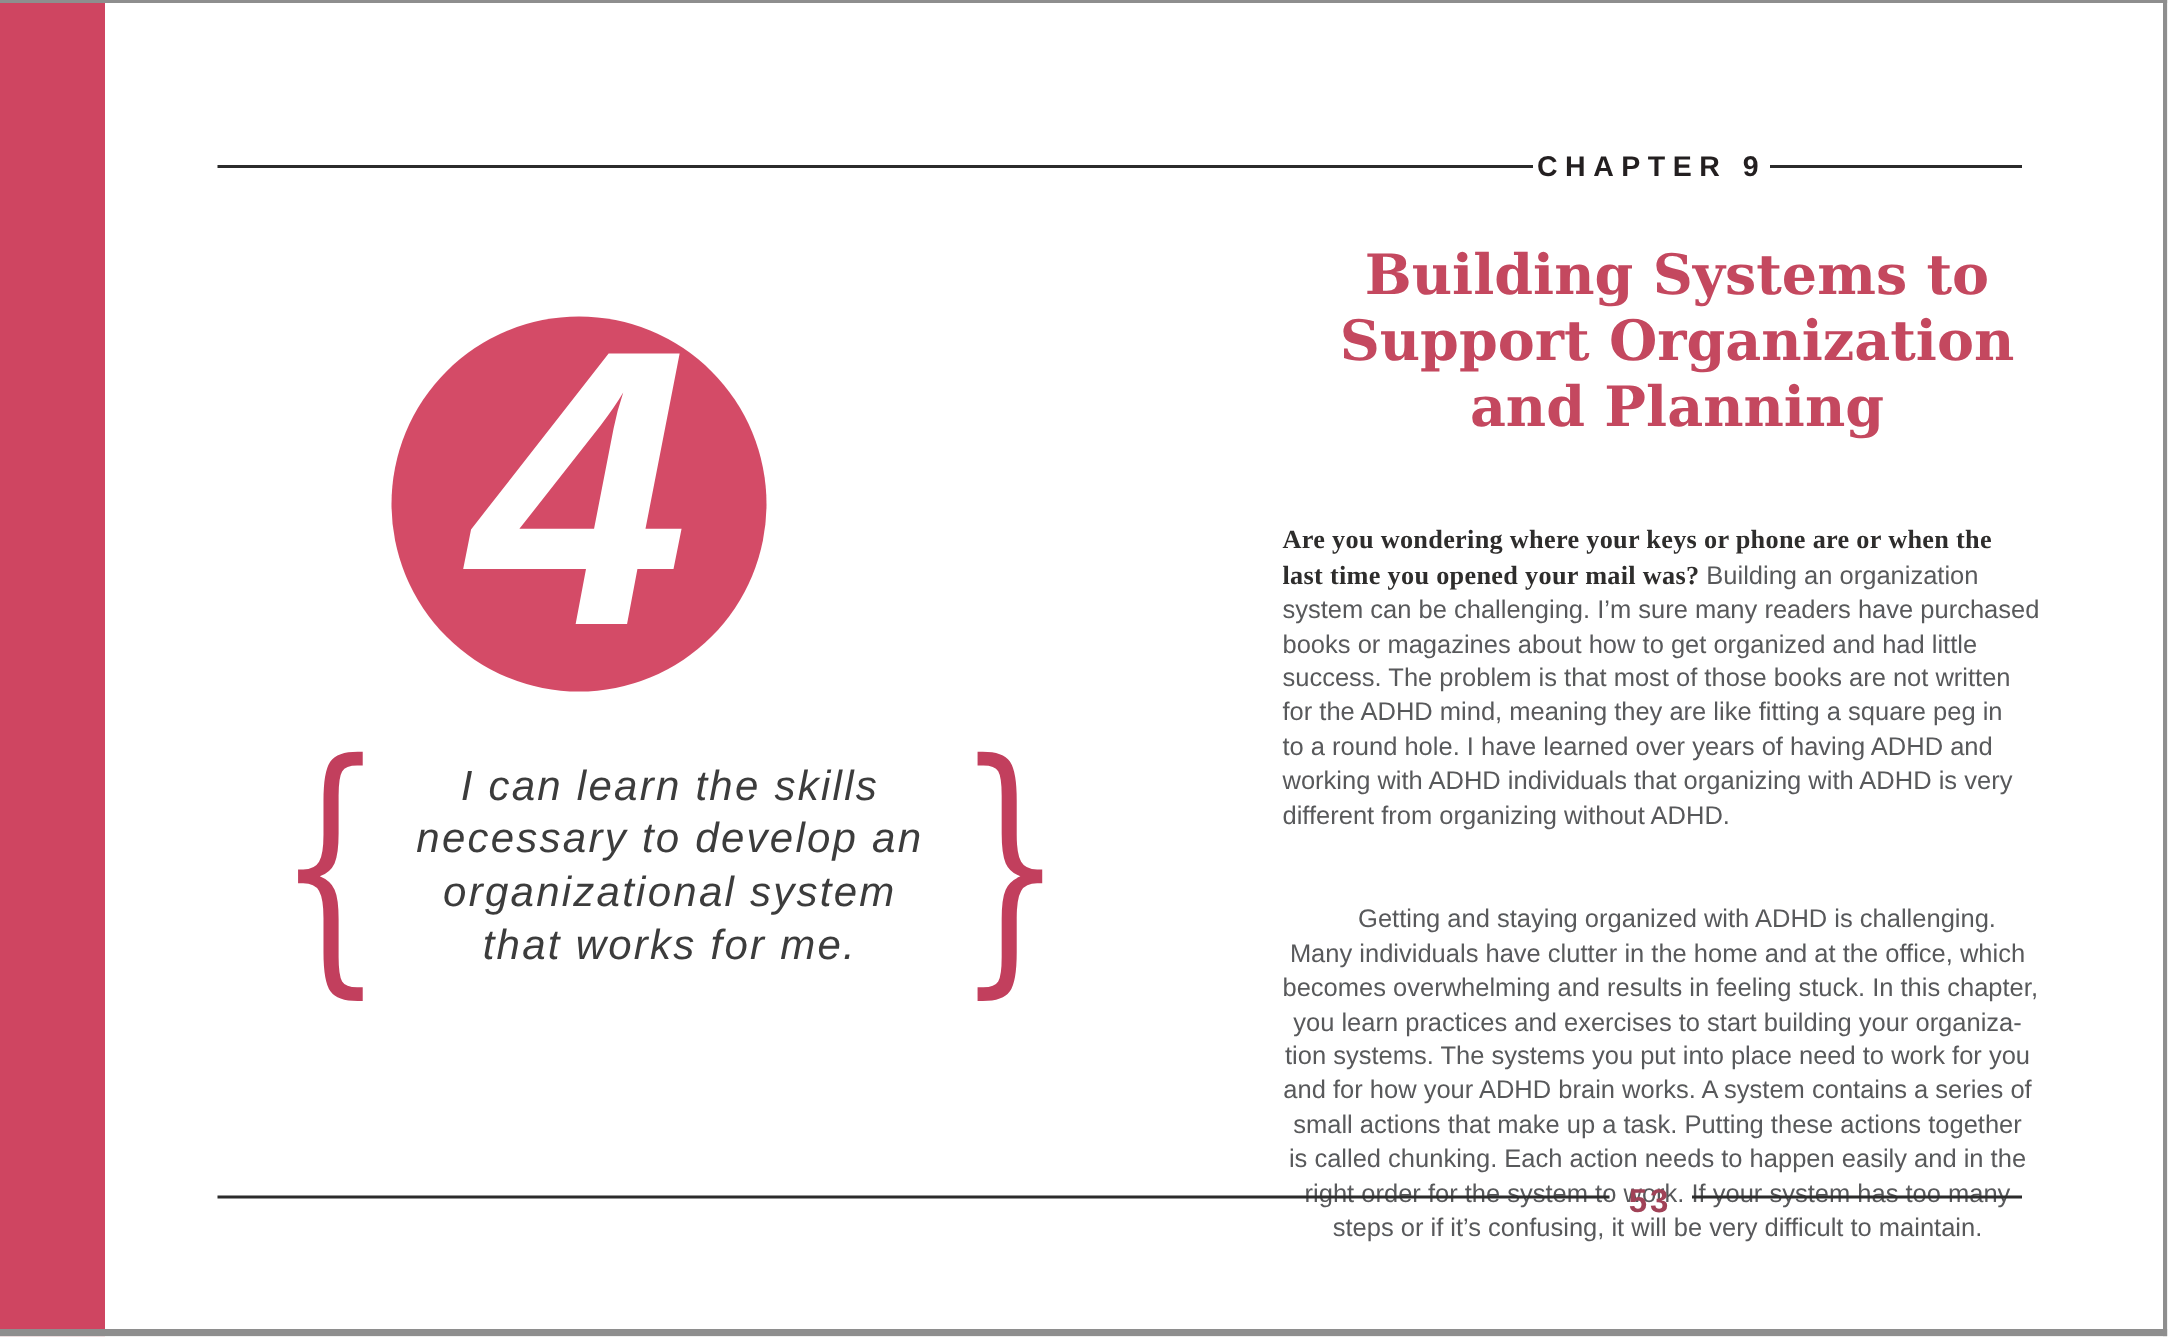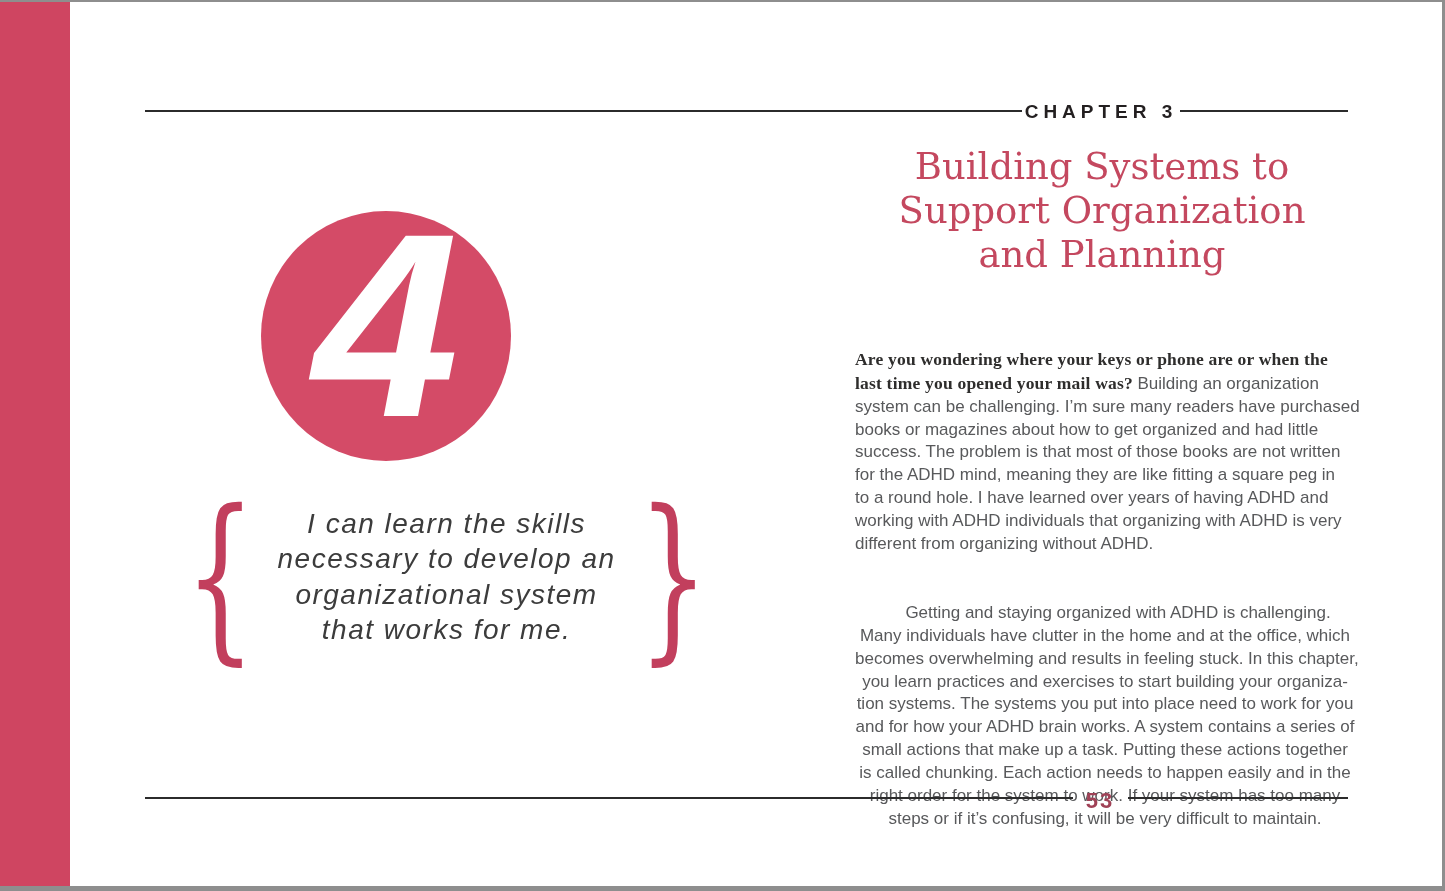--- a/index.html
+++ b/index.html
@@ -82,24 +82,24 @@
     line-height: 35.5px;
     letter-spacing: 1.5px;
     color: #3c3c3c;
     white-space: pre;
   }
 
   
   .title {
     position: absolute;
     left: 855px; top: 145px; width: 494px;
-    margin: 0;
+    margin: 16px;
     text-align: center;
     font-family: "DejaVu Serif", serif;
-    font-weight: 400;
+    font-weight: 700;
     font-size: 37px;
     line-height: 44px;
     color: #c4485f;
     white-space: pre;
   }
   .body-text {
     position: absolute;
     left: 855px; top: 302px; width: 500px;
     font-family: "Liberation Sans", sans-serif;
     font-size: 17px;
@@ -131,21 +131,21 @@
   }
 </style>
 </head>
 <body>
 
 <div class="frame">
 
   <div class="accent-bar"></div>
 
   <div class="rule rule-top-left"></div>
-  <div class="chapter-label">CHAPTER 3</div>
+  <div class="chapter-label">CHAPTER 9</div>
   <div class="rule rule-top-right"></div>
 
   <div class="chapter-badge">
     <span class="chapter-number">4</span>
   </div>
 
   <div class="quote-row">
     <span class="brace">{</span>
     <div class="quote-text">I can learn the skills
 necessary to develop an

